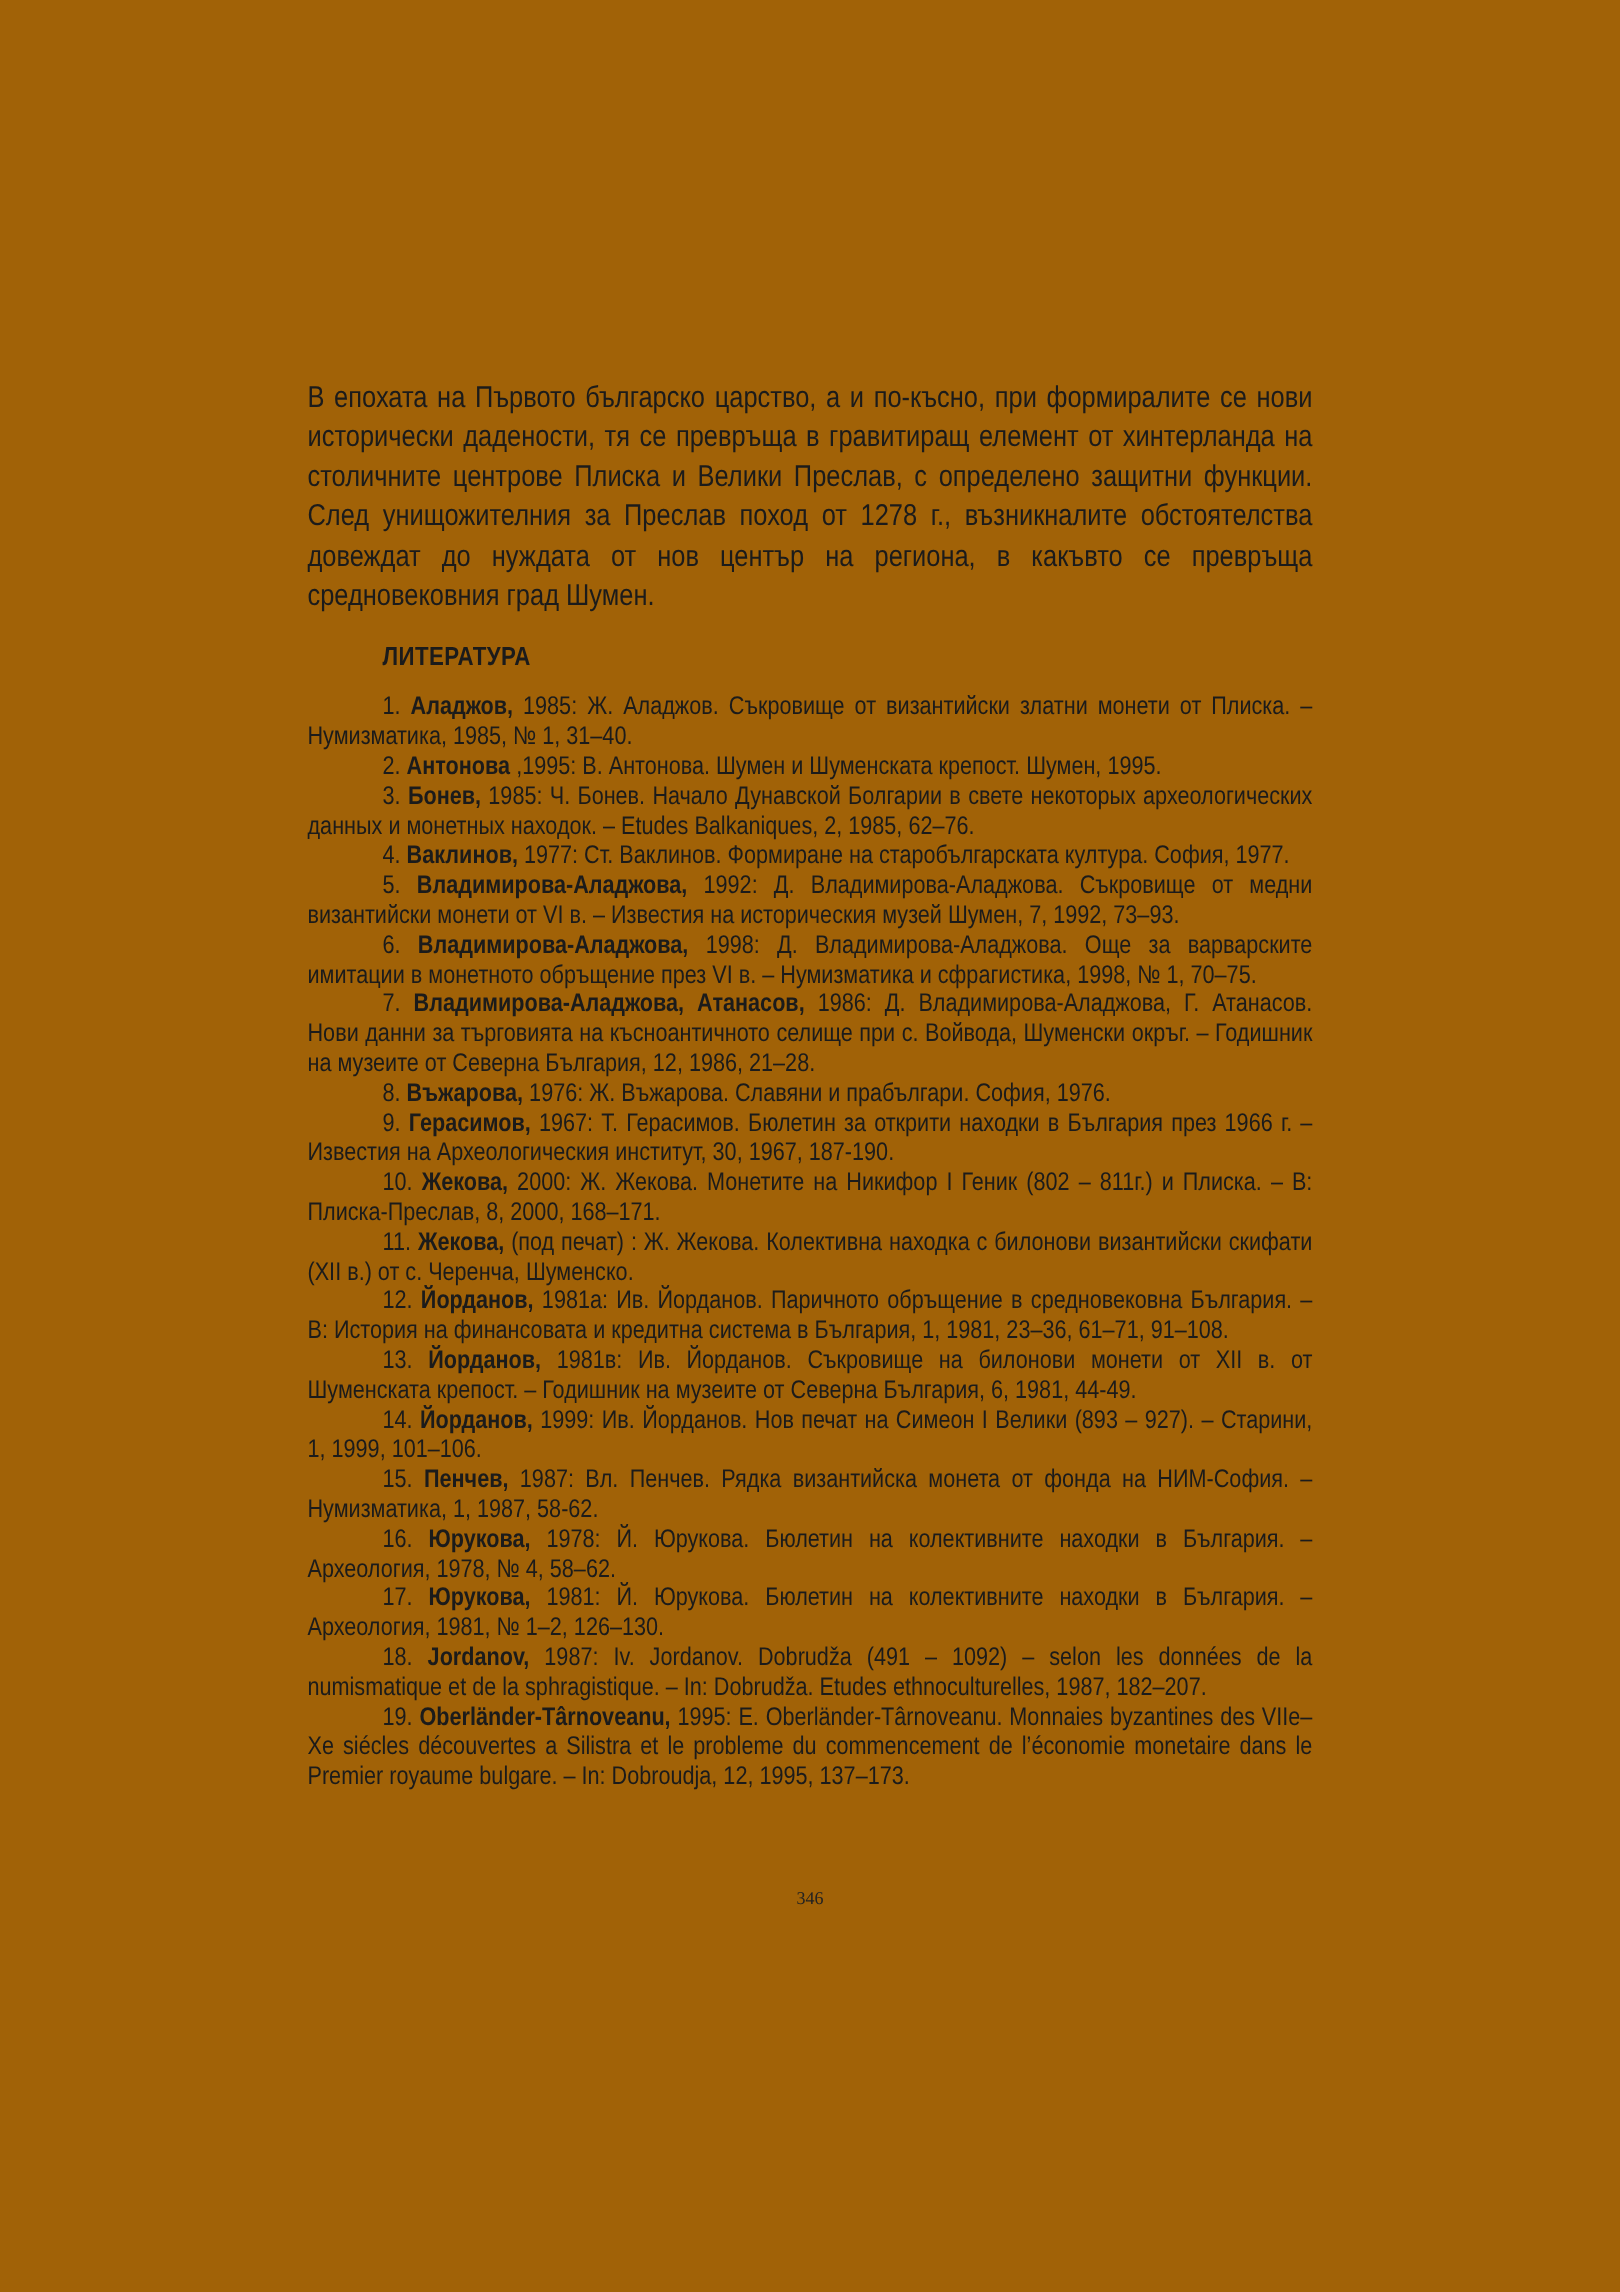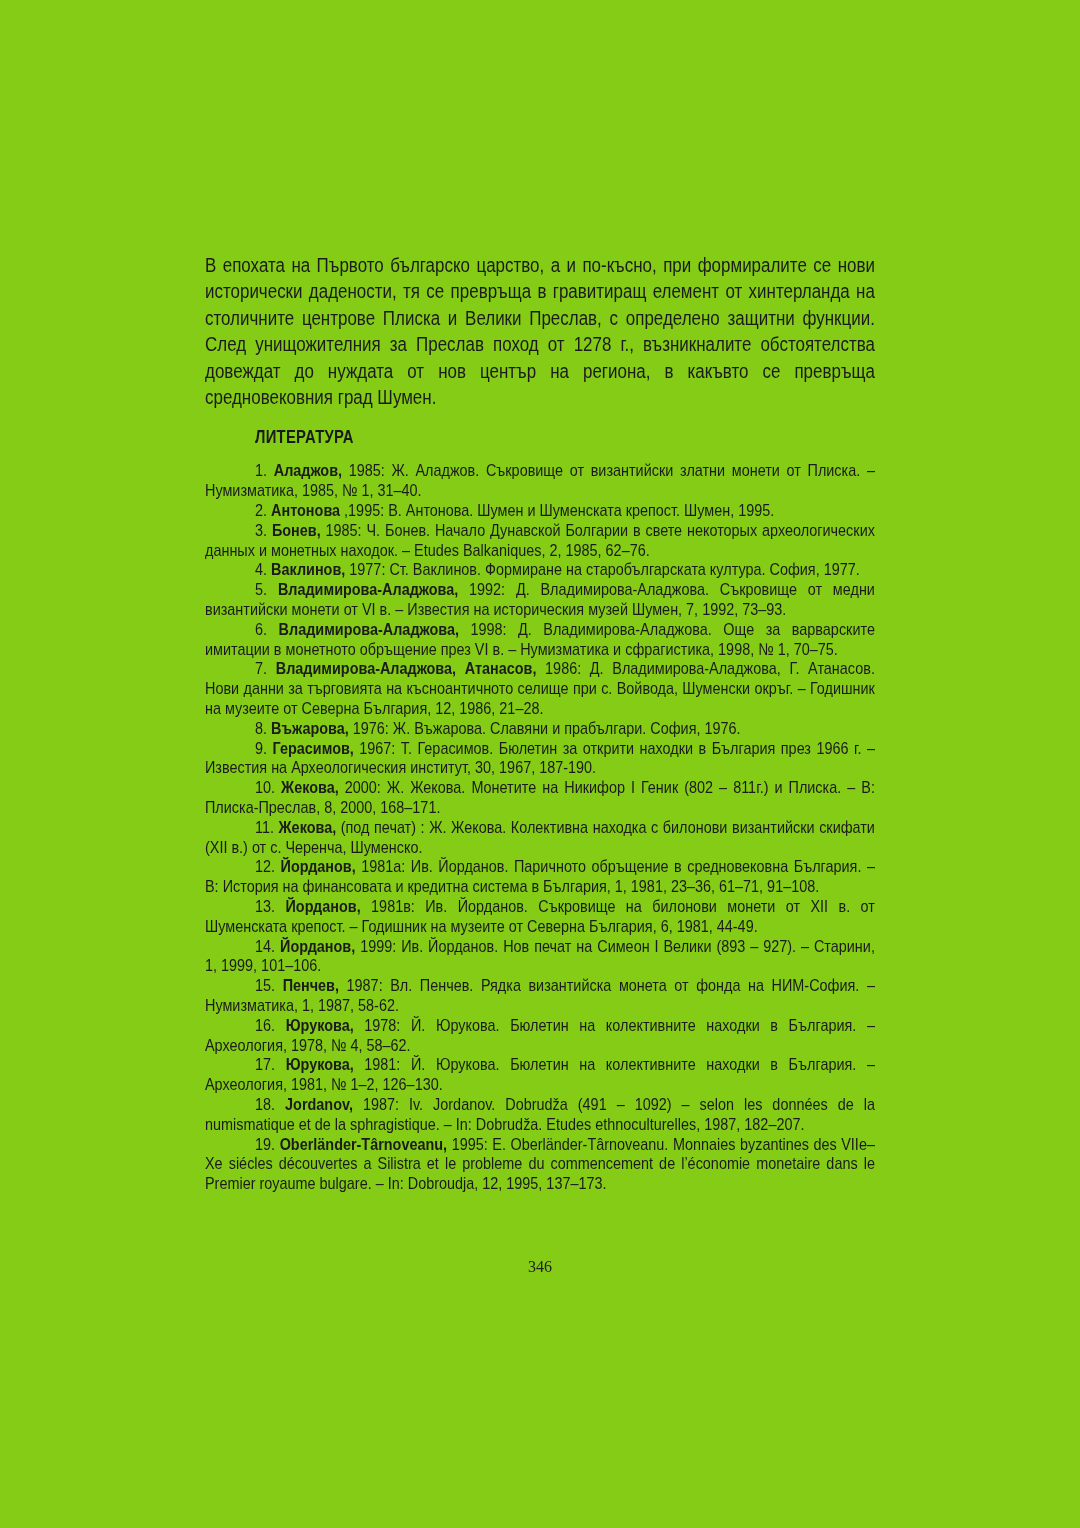--- a/index.html
+++ b/index.html
@@ -4,21 +4,21 @@
 <style>
   html, body { margin: 0; padding: 0; }
   body {
     width: 1080px; height: 1528px;
     background: #ffffff;
     position: relative;
     overflow: hidden;
     font-family: "Liberation Sans", sans-serif;
     color: #1b1b1b;
   }
-  .page { position: absolute; inset: 0; background: #84cc16; padding-left: 25px; }
+  .page { position: absolute; inset: 0; background: #a16207; padding-left: 25px; }
   
   .textblock {
     position: absolute;
     left: 205px; top: 252px;
     width: 790px;
     transform: scaleX(0.848);
     transform-origin: left top;
   }
   .intro {
     margin: 0 0 17px 0;
@@ -41,21 +41,21 @@
     text-justify: inter-word;
     text-indent: 59px;
   }
   .entries p.entry b { font-weight: bold; }
   .pageno {
     position: absolute;
     left: 0; right: 0;
     top: 1258px;
     text-align: center;
     font-family: "Liberation Serif", serif;
-    font-size: 16px;
+    font-size: 12px;
     color: #222222;
   }
 </style>
 </head>
 <body>
 
 <div class="page">
   <div class="textblock">
     <p class="intro">В епохата на Първото българско царство, а и по-късно, при формиралите се нови исторически дадености, тя се превръща в гравитиращ елемент от хинтерланда на столичните центрове Плиска и Велики Преслав, с определено защитни функции. След унищожителния за Преслав поход от 1278 г., възникналите обстоятелства довеждат до нуждата от нов център на региона, в какъвто се превръща средновековния град Шумен.</p>
     <h2 class="heading">ЛИТЕРАТУРА</h2>

